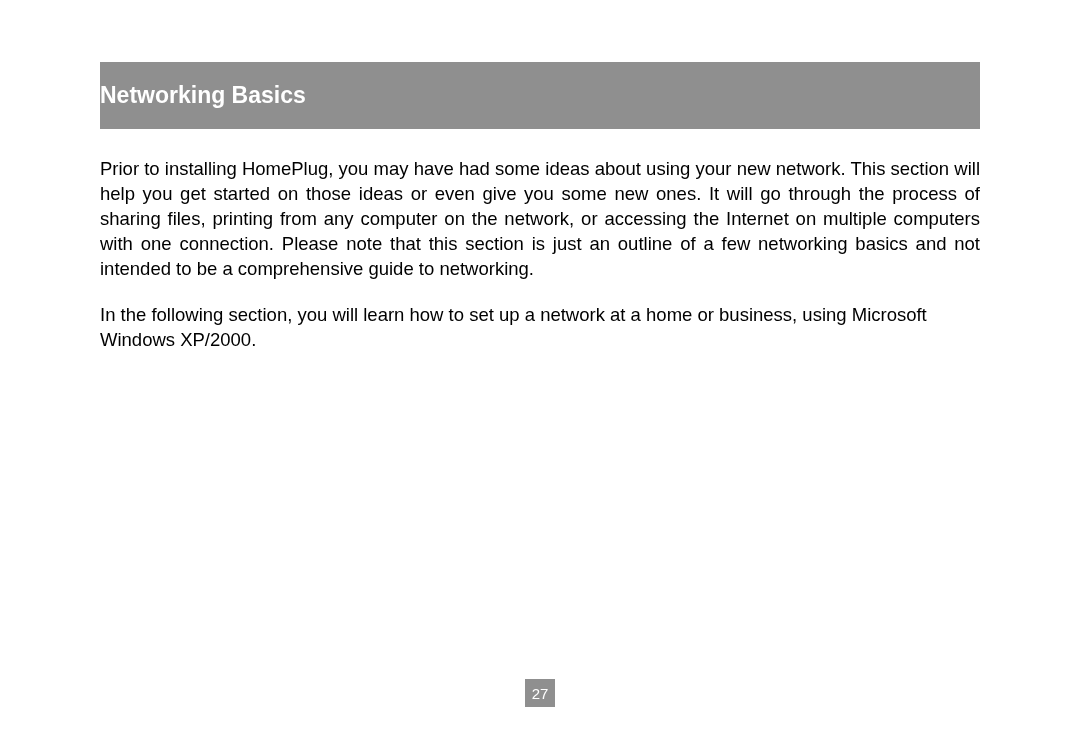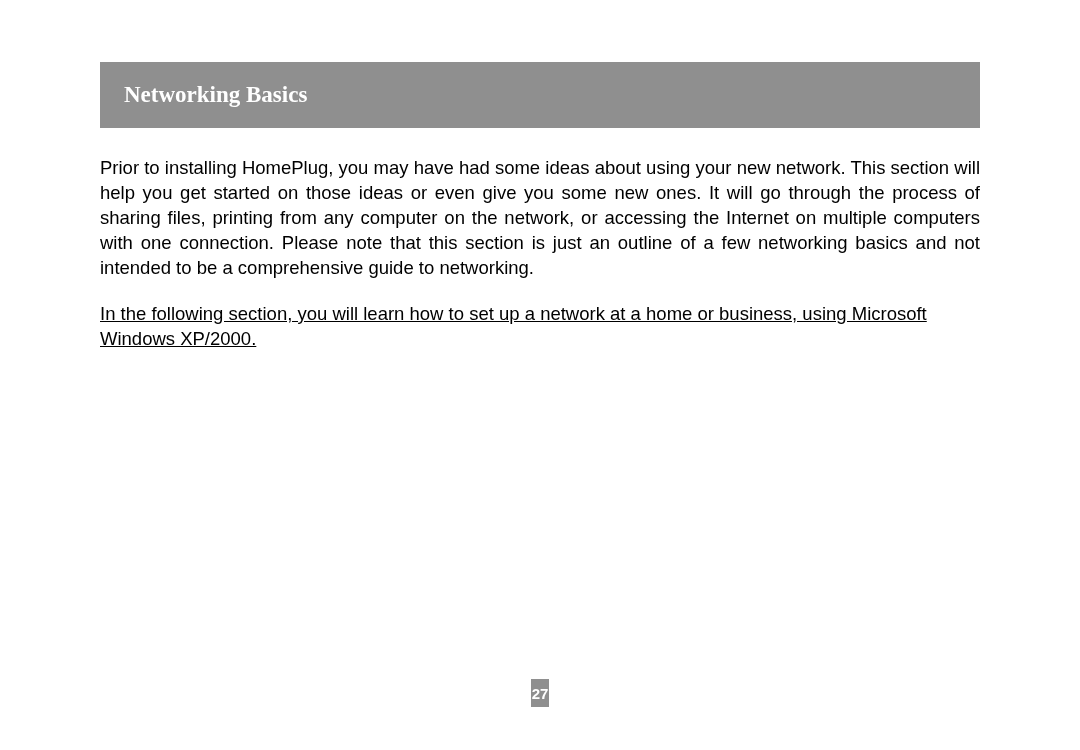--- a/index.html
+++ b/index.html
@@ -15,22 +15,21 @@
       position: relative;
     }
     .page {
       width: 100%;
       height: 100%;
       padding: 0;
     }
     .header-bar {
       background: #8f8f8f;
       margin: 62px 100px 0 100px;
-      padding: 20px 24px;
-      font-family: Liberation Serif, serif;
+      padding: 20px 0;
     }
     .header-title {
       color: #ffffff;
       font-size: 23px;
       font-weight: bold;
     }
     .content {
       margin: 28px 100px 0 100px;
     }
     .para-1 {
@@ -44,46 +43,45 @@
       font-size: 18.5px;
       font-weight: bold;
       color: #000000;
       margin-bottom: 28px;
     }
     .para-2 {
       font-size: 18.5px;
       line-height: 1.35;
       color: #000000;
       margin-bottom: 18px;
-      text-decoration: underline;
     }
     .para-3 {
       font-size: 18.5px;
       line-height: 1.35;
       color: #000000;
       letter-spacing: 0.3px;
     }
     .page-number-wrap {
       position: absolute;
       left: 0;
       right: 0;
       bottom: 43px;
       display: flex;
       justify-content: center;
     }
     .page-number {
       background: #8f8f8f;
       color: #ffffff;
-      width: 18px;
+      width: 30px;
       height: 28px;
       display: flex;
       align-items: center;
       justify-content: center;
       font-size: 15px;
-      font-weight: bold;
+      font-weight: normal;
     }
   </style>
 </head>
 <body>
 
 <div class="page">
 
   <div class="header-bar">
     <div class="header-title">Networking Basics</div>
   </div>

